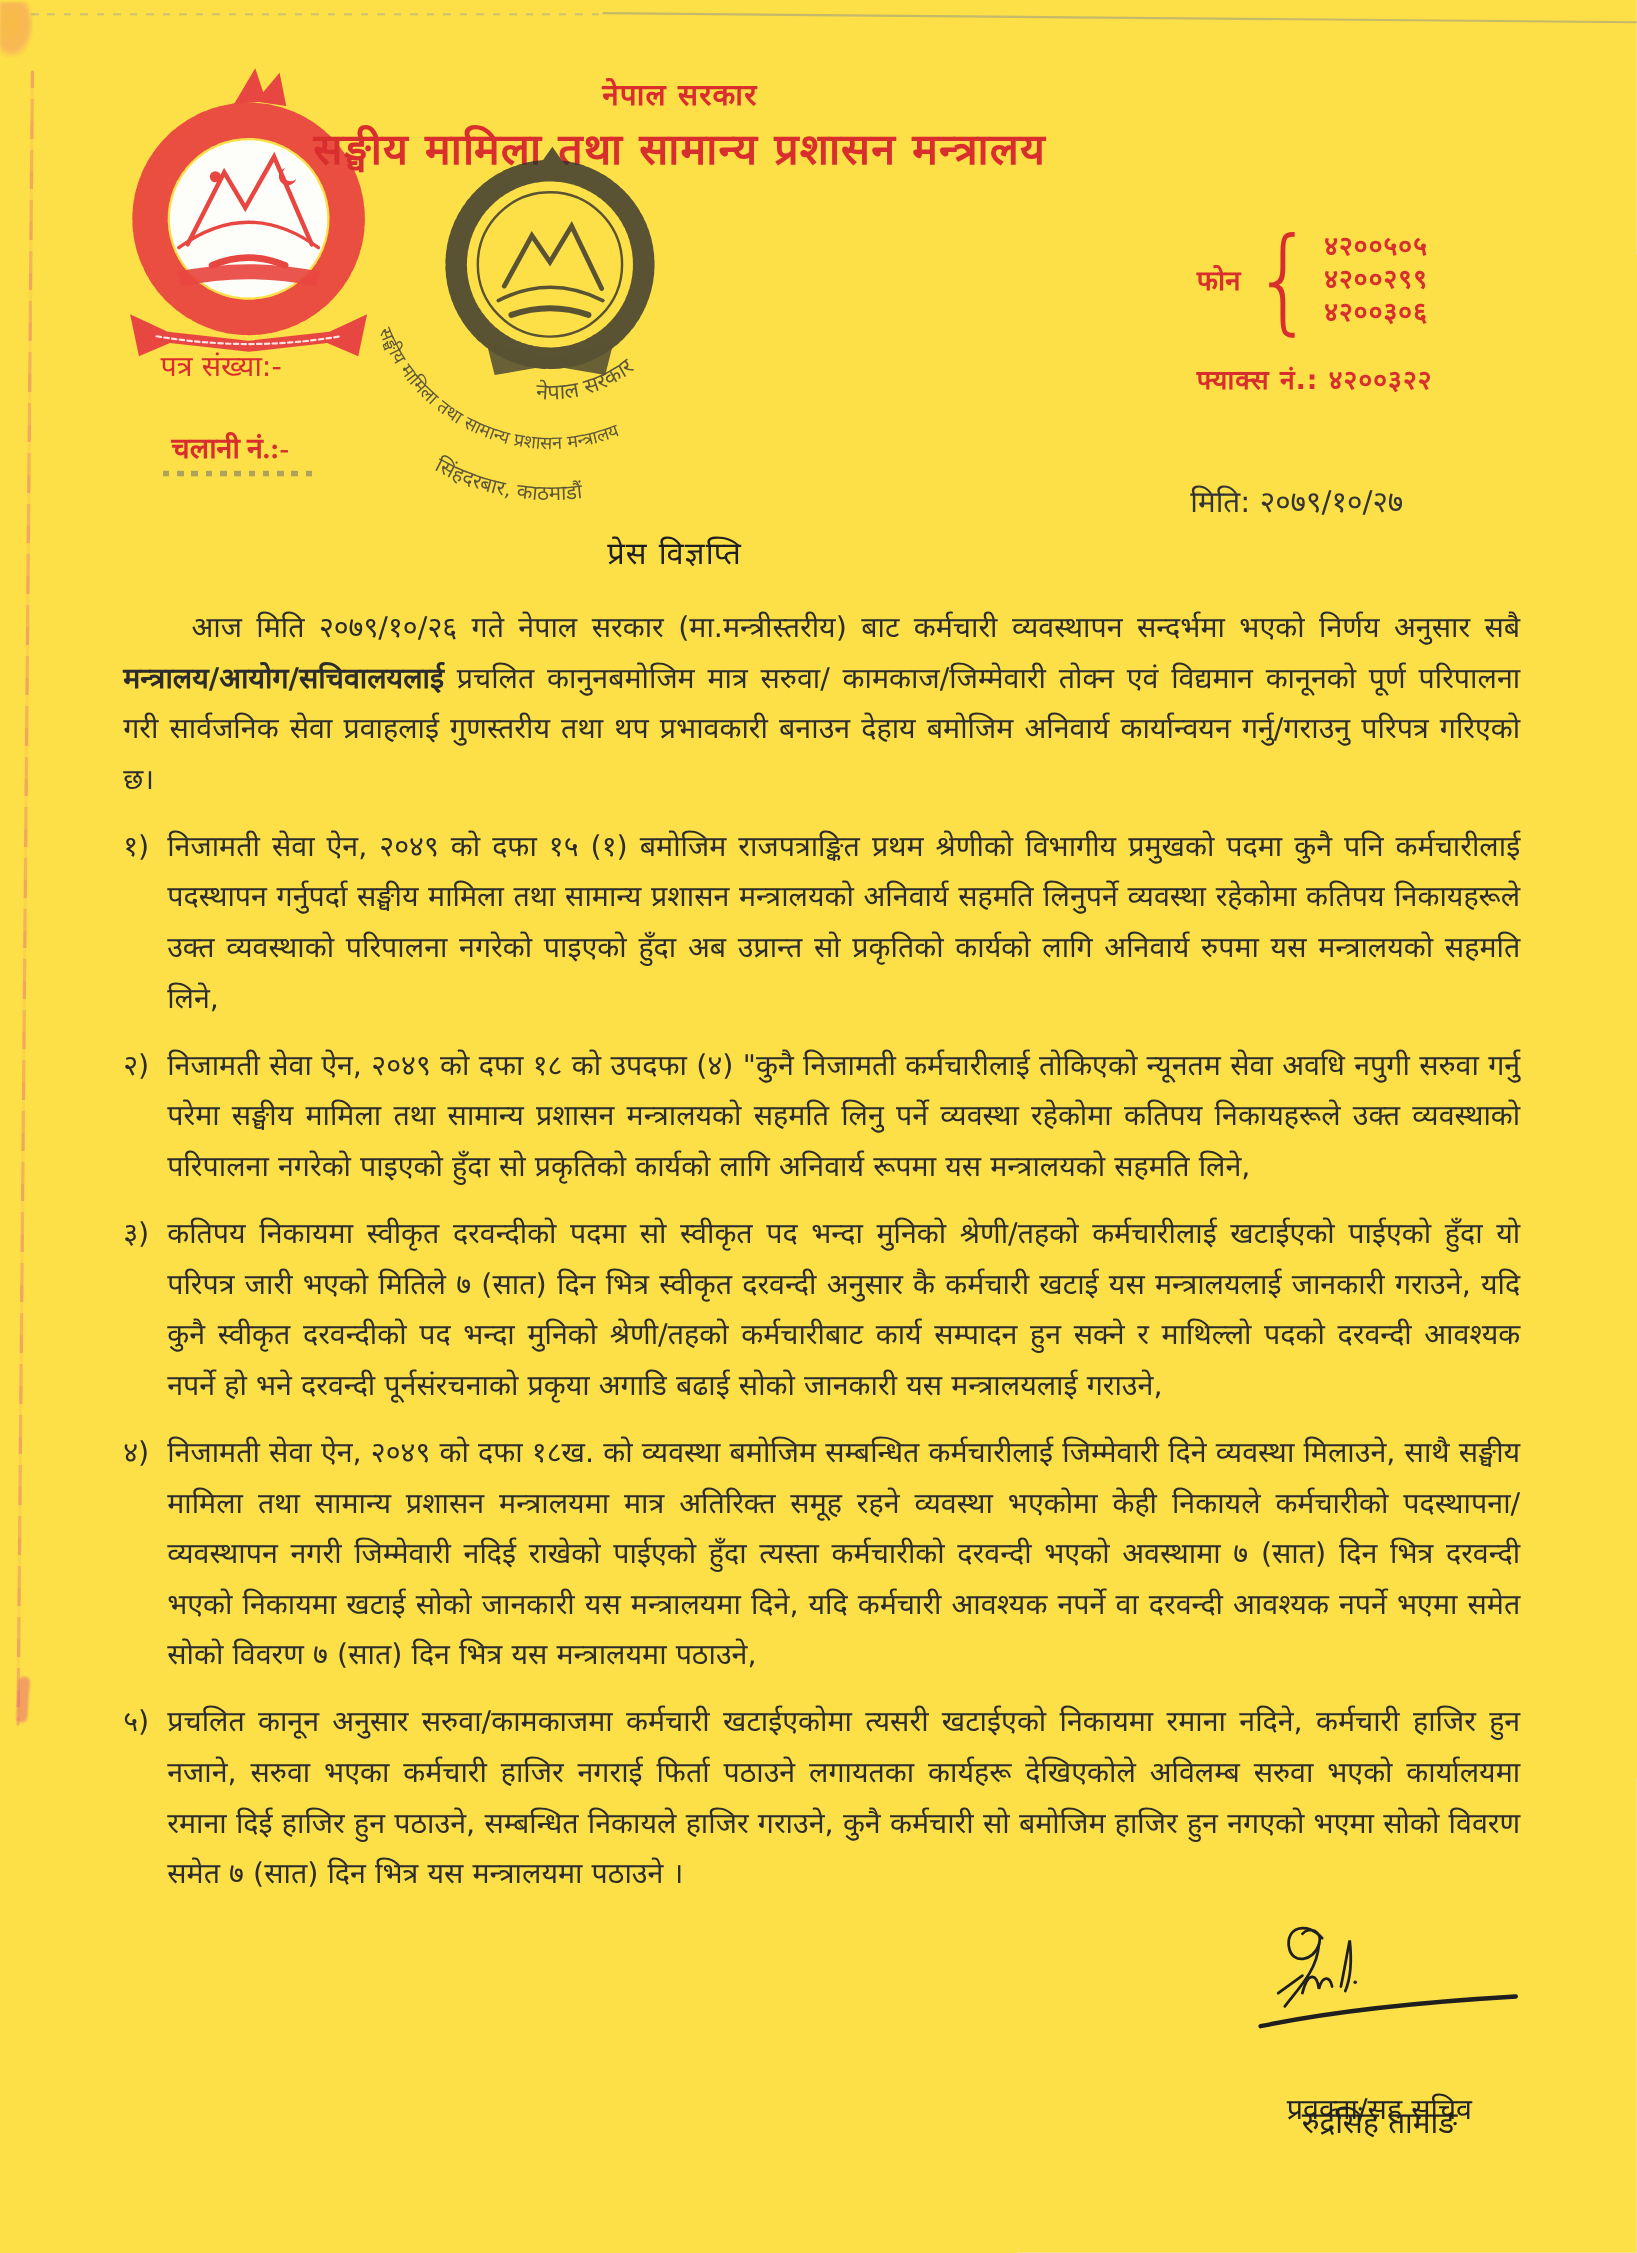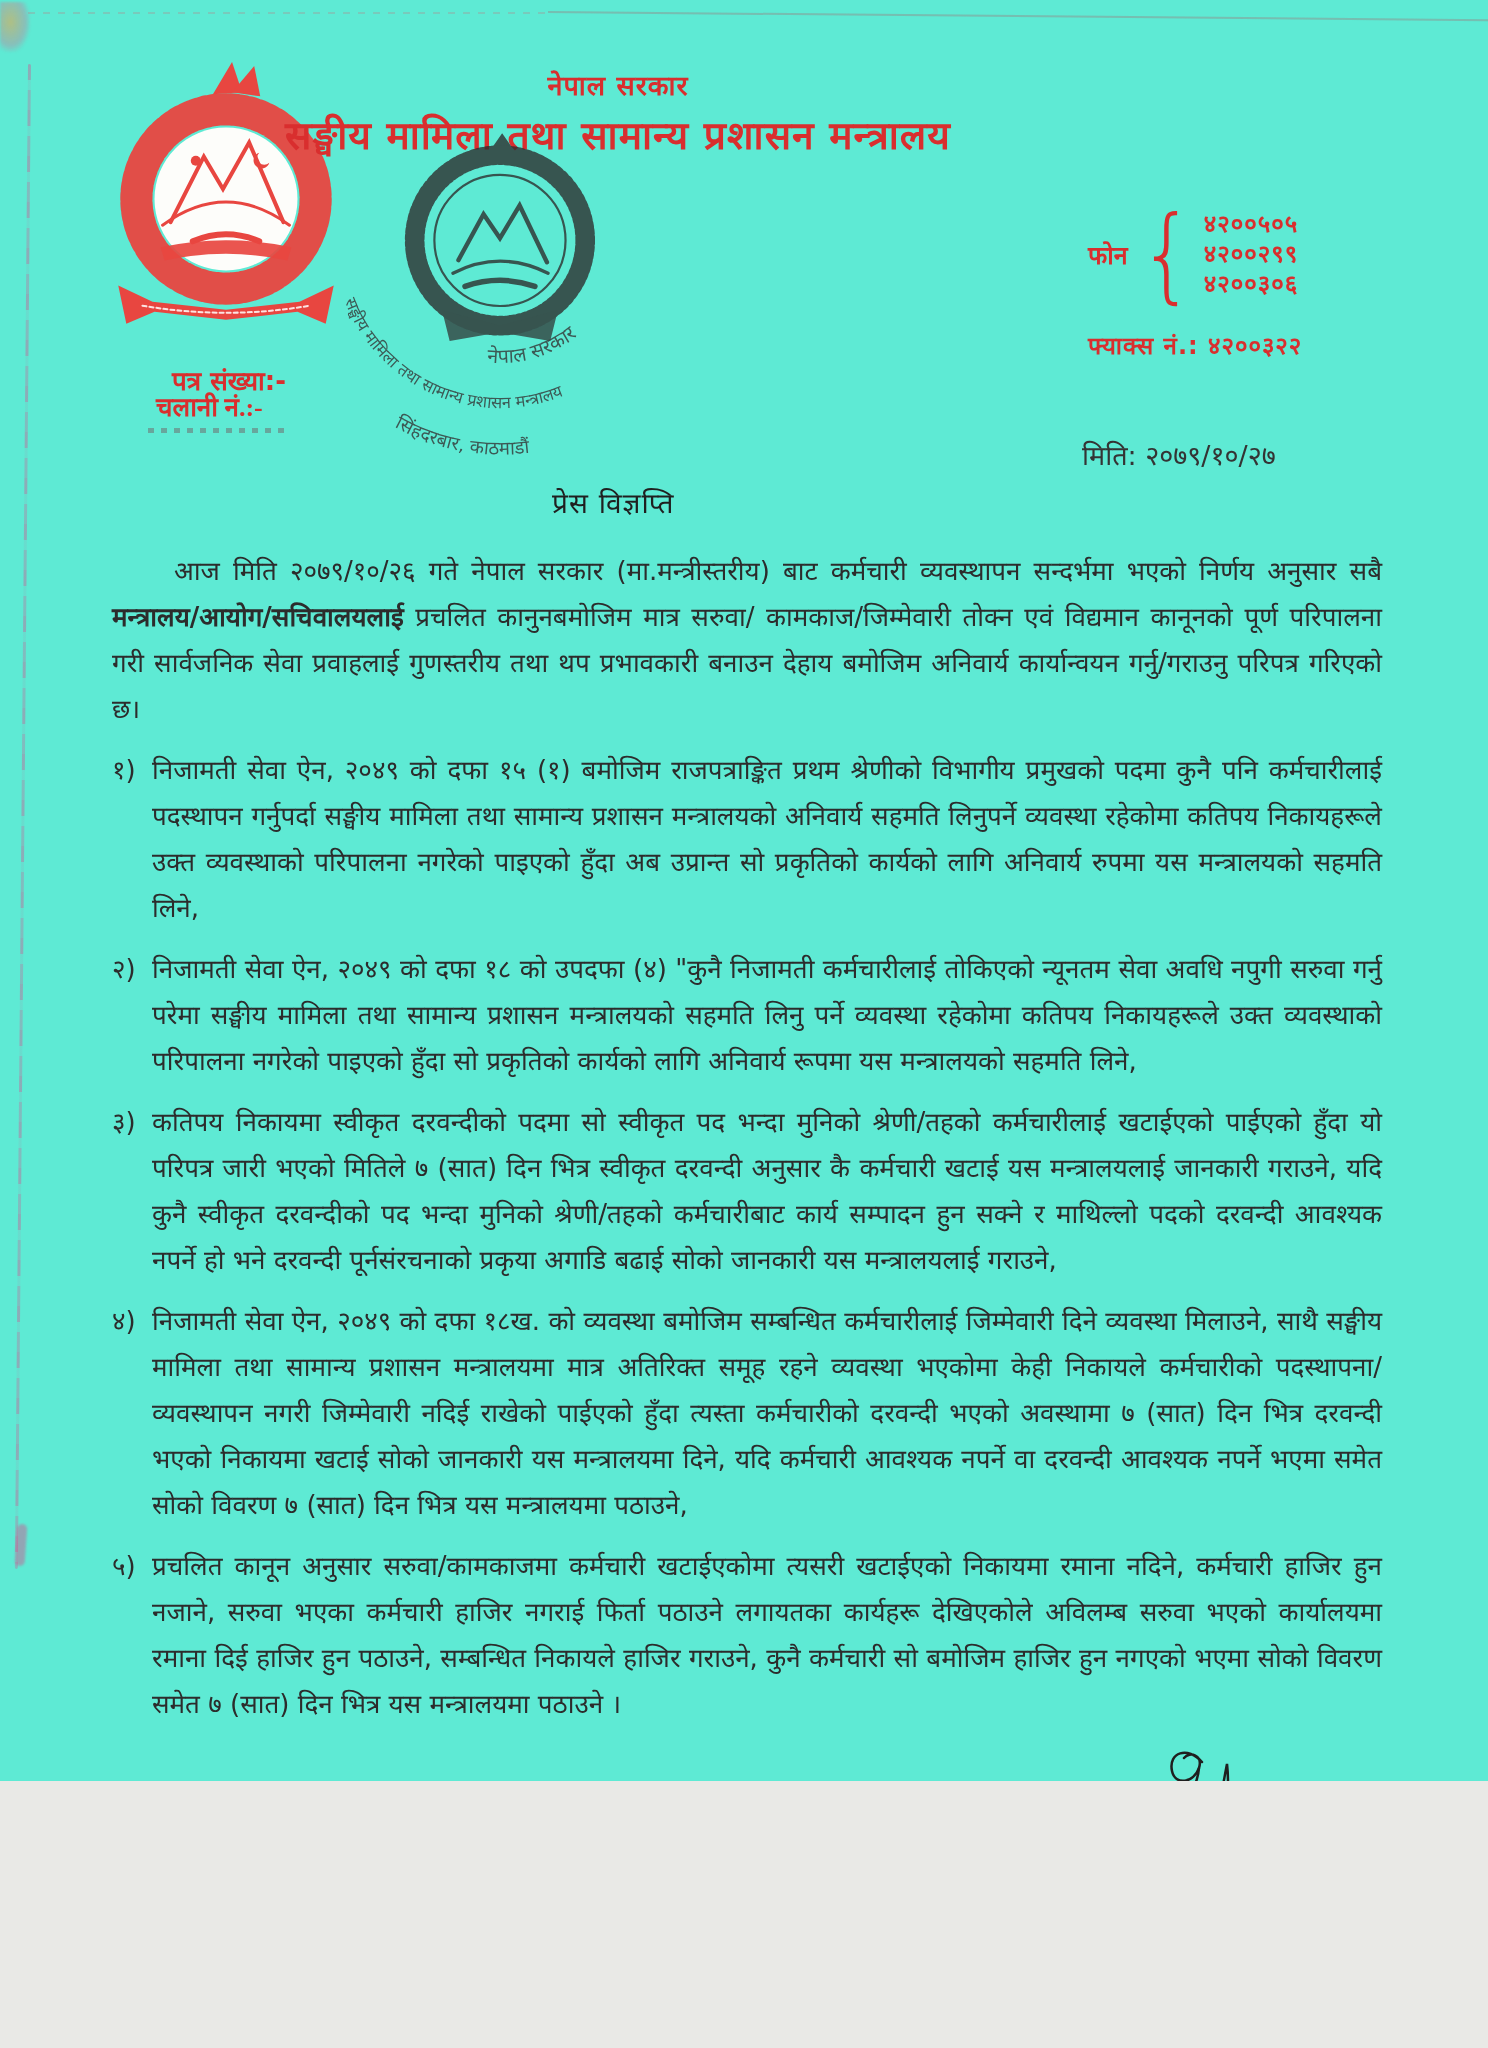--- a/index.html
+++ b/index.html
@@ -2,22 +2,22 @@
 <html><head>
 <meta charset="utf-8">
 <style>
   :root{
     --red:#d92e2e;
     --emblem-red:#e84640;
     --ink:#2c2c2c;
   }
   html,body{margin:0;padding:0;background:#e9e9e6;}
   .page{
-    position:relative;width:1488px;height:1781px;margin:0 auto;
-    background:#5eead4;overflow:hidden;
+    position:relative;width:1488px;height:2048px;margin:0 auto;
+    background:#fde047;overflow:hidden;
     font-family:"DejaVu Sans","Liberation Sans",sans-serif;
   }
   
   .scan-top-line{position:absolute;left:548px;top:11px;width:945px;height:2px;
     background:#8d928d;opacity:.5;transform:rotate(.5deg);transform-origin:left center;}
   .scan-top-line2{position:absolute;left:28px;top:12px;width:525px;height:2px;
     background:repeating-linear-gradient(90deg,#9aa29d 0 7px,transparent 7px 15px);opacity:.45;}
   .scan-left-streak{position:absolute;left:28px;top:64px;width:3px;height:1505px;
     background:repeating-linear-gradient(180deg,rgba(224,62,132,.55) 0 16px,rgba(224,62,132,.12) 16px 26px,rgba(224,62,132,.42) 26px 46px);
     transform:rotate(.5deg);transform-origin:top center;opacity:.65;border-radius:2px;}
@@ -31,21 +31,21 @@
   .hdr{position:absolute;left:168px;top:66px;width:900px;text-align:center;color:var(--red);}
   .hdr-gov{font-size:27px;font-weight:bold;letter-spacing:1px;}
   .hdr-min{font-size:39px;font-weight:bold;margin-top:4px;letter-spacing:1px;white-space:nowrap;}
   .hdr-addr{font-size:27px;font-weight:bold;margin-top:9px;letter-spacing:1px;}
   .stamp{position:absolute;left:336px;top:118px;width:470px;height:470px;opacity:.9;}
   .phone{position:absolute;left:1088px;top:208px;color:var(--red);display:flex;align-items:center;}
   .phone-label{font-size:25px;font-weight:bold;}
   .phone-brace{font-size:104px;font-weight:100;line-height:92px;margin:0 4px 0 6px;transform:scaleX(.85);}
   .phone-nums{font-size:24px;font-weight:bold;line-height:30px;letter-spacing:1px;}
   .fax{position:absolute;left:1088px;top:328px;font-size:24px;font-weight:bold;color:var(--red);letter-spacing:1px;}
-  .letter-no{position:absolute;left:172px;top:314px;font-size:26px;font-weight:bold;color:var(--red);margin-top:48px;}
+  .letter-no{position:absolute;left:146px;top:314px;font-size:26px;font-weight:normal;color:var(--red);}
   .dispatch-no{position:absolute;left:156px;top:388px;font-size:26px;font-weight:bold;color:var(--red);font-family:Liberation Serif, serif;}
   .dispatch-dots{position:absolute;left:148px;top:428px;width:138px;height:5px;
     background:repeating-linear-gradient(90deg,#6f6f6f 0 6px,transparent 6px 13px);opacity:.55;}
   
   .date-line{position:absolute;left:1082px;top:436px;font-size:27px;color:#343434;}
   .doc-title{position:absolute;left:552px;top:483px;font-size:28px;color:#1f1f1f;letter-spacing:1px;}
   .body{position:absolute;left:112px;top:548px;width:1270px;font-size:26px;line-height:46px;
     color:var(--ink);text-align:justify;}
   .intro{margin:0;text-indent:62px;}
   .items{margin:0;padding:0;list-style:none;}

